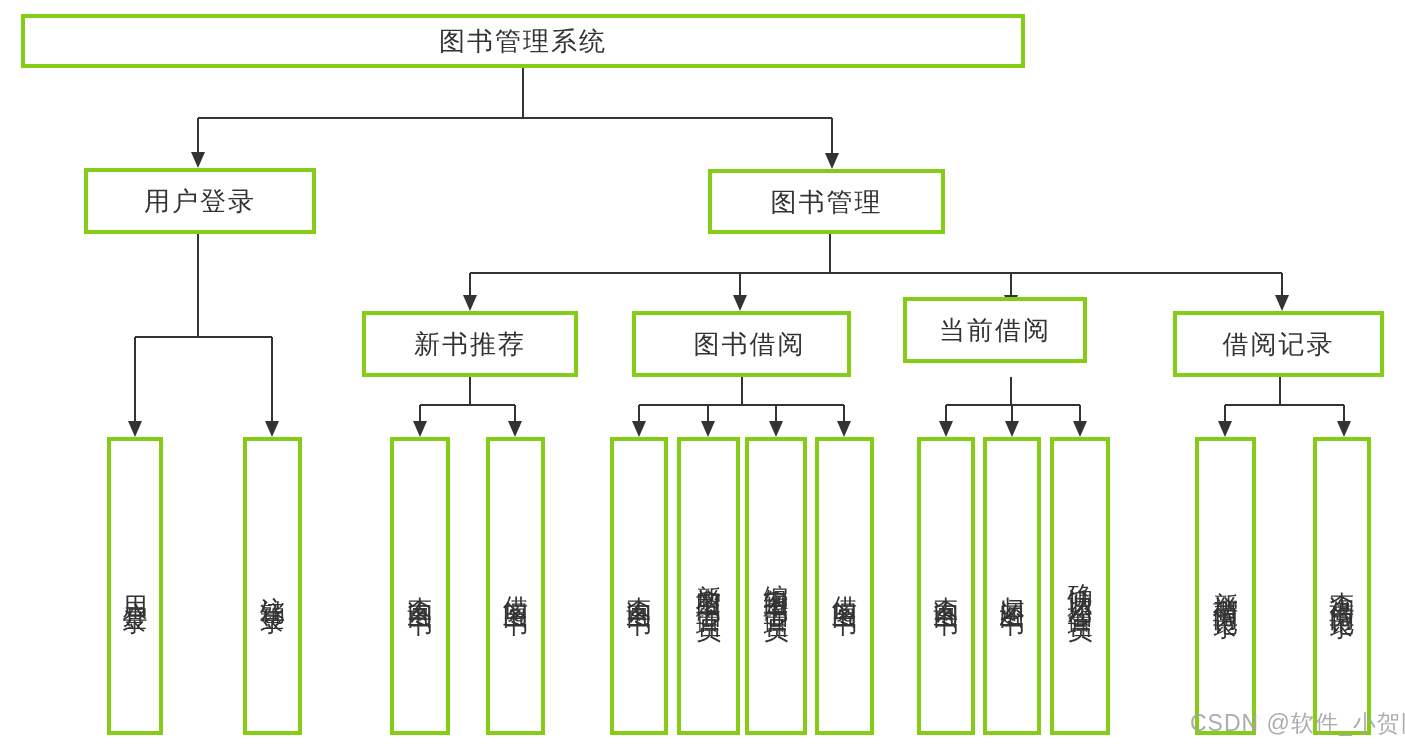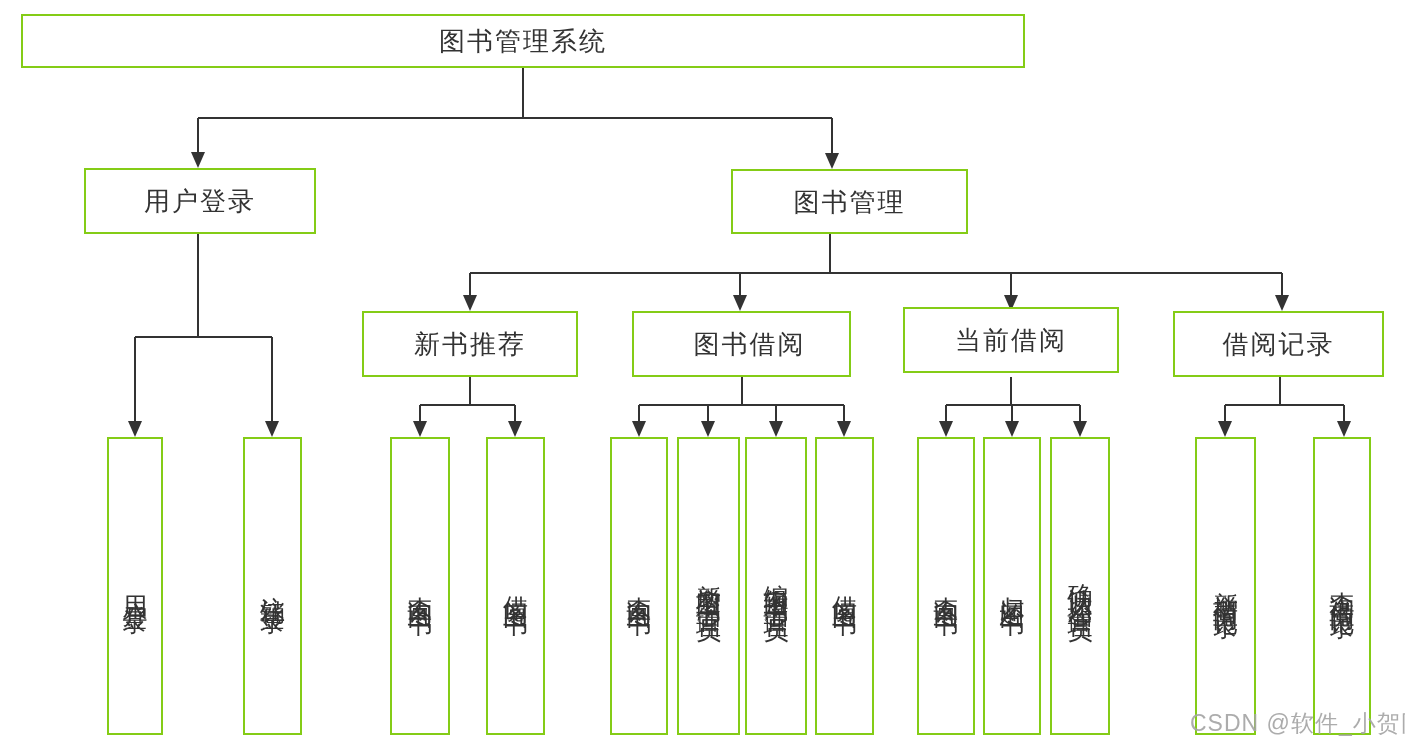--- a/index.html
+++ b/index.html
@@ -7,21 +7,21 @@
     position:relative;
     width:1405px;height:747px;
     background:#ffffff;
     font-family:"Liberation Sans", sans-serif;
     overflow:hidden;
   }
   #connectors{position:absolute;left:0;top:0;z-index:1;}
   .box{
     position:absolute;
     box-sizing:border-box;
-    border:2px solid #84cc16;
+    border:4px solid #84cc16;
     background:#ffffff;
     color:#333333;
     display:flex;
     align-items:center;
     justify-content:center;
     z-index:2;
   }
   .hlabel{
     font-size:26px;
     letter-spacing:2px;
@@ -117,31 +117,31 @@
     </g>
   </svg>
 
   <div class="box" style="left:21px;top:14px;width:1004px;height:54px;">
     <span class="hlabel">图书管理系统</span>
   </div>
 
   <div class="box" style="left:84px;top:168px;width:232px;height:66px;">
     <span class="hlabel">用户登录</span>
   </div>
-  <div class="box" style="left:731px;top:169px;width:237px;height:65px;">
+  <div class="box" style="left:708px;top:169px;width:237px;height:65px;">
     <span class="hlabel">图书管理</span>
   </div>
 
   <div class="box" style="left:362px;top:311px;width:216px;height:66px;">
     <span class="hlabel">新书推荐</span>
   </div>
   <div class="box" style="left:632px;top:311px;width:219px;height:66px;padding-left:16px;">
     <span class="hlabel">图书借阅</span>
   </div>
-  <div class="box" style="left:903px;top:307px;width:216px;height:66px;">
+  <div class="box" style="left:903px;top:297px;width:184px;height:66px;">
     <span class="hlabel">当前借阅</span>
   </div>
   <div class="box" style="left:1173px;top:311px;width:211px;height:66px;">
     <span class="hlabel">借阅记录</span>
   </div>
 
   <div class="box" style="left:107px;top:437px;width:56px;height:298px;">
     <span class="vlabel">用户登录</span>
   </div>
   <div class="box" style="left:243px;top:437px;width:59px;height:298px;">

